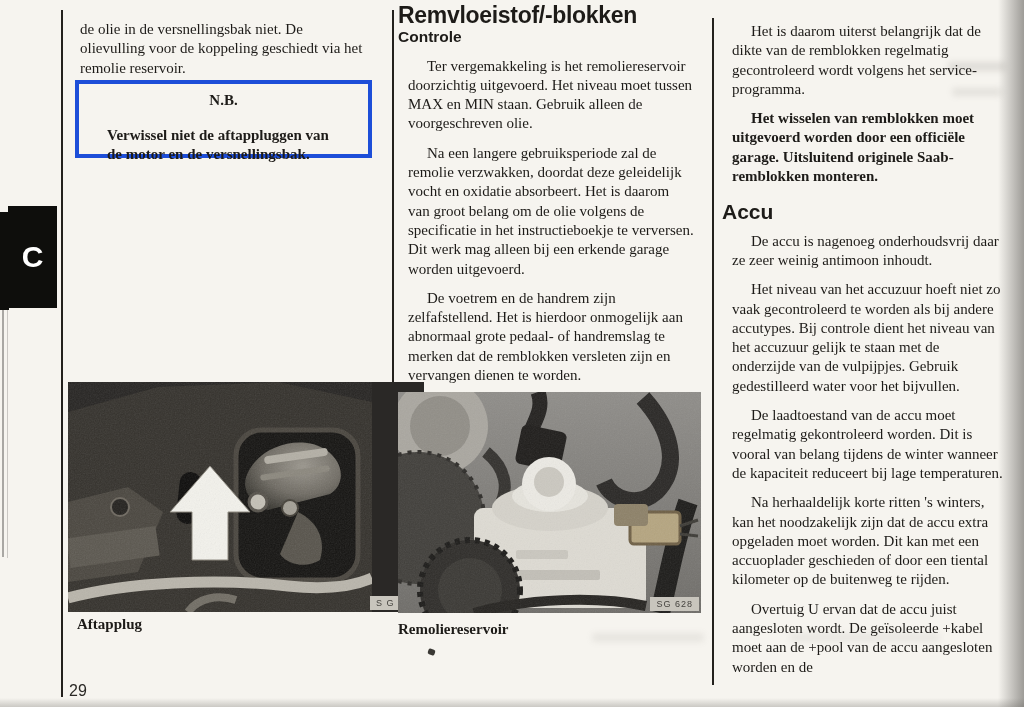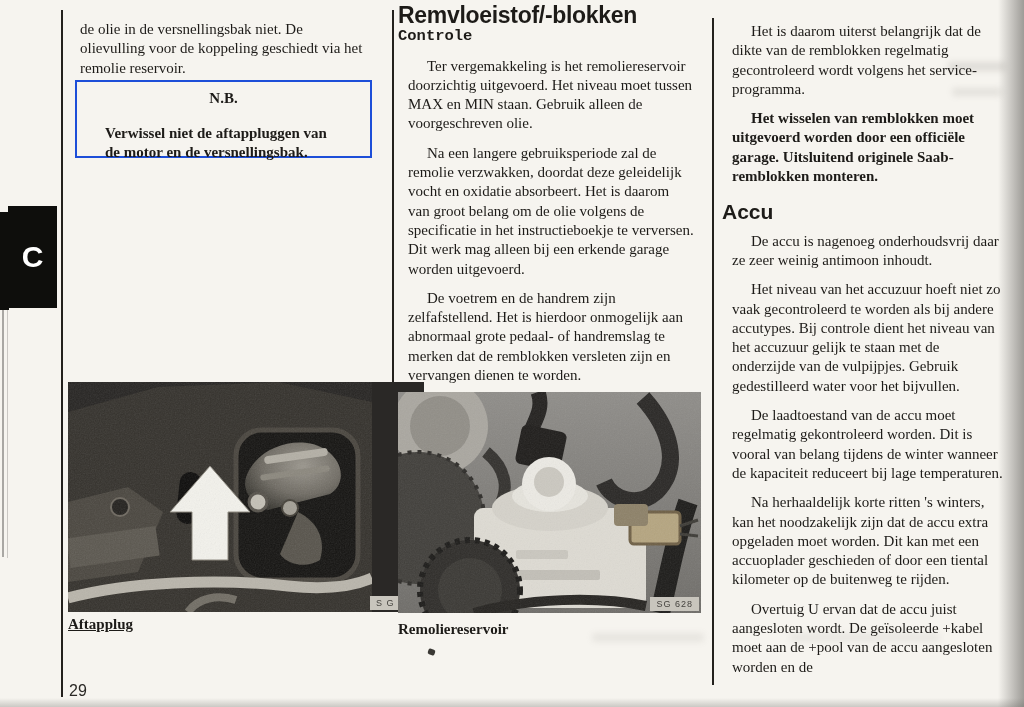--- a/index.html
+++ b/index.html
@@ -33,38 +33,38 @@
   .col{position:absolute;font-size:15px;line-height:19.3px;}
   .col p{margin:10px;}
   .col p.ind{text-indent:19px;}
   .col p.bold{font-weight:bold;}
   .col1{left:70px;top:10px;width:308px;}
   .col2{left:398px;top:6px;width:306px;}
   .col3{left:722px;top:12px;width:292px;}
 
   .h-main{font-family:"Liberation Sans",sans-serif;font-weight:bold;font-size:23px;
     letter-spacing:-0.3px;margin:0 0 2px 0;}
-  .h-sub{font-family:Liberation Mono, monospace;font-weight:bold;font-size:15.5px;margin:0 0 8px 0;}
+  .h-sub{font-family:Liberation Sans, sans-serif;font-weight:bold;font-size:15.5px;margin:0 0 8px 0;}
   .h-accu{font-family:Liberation Sans, sans-serif;font-weight:bold;font-size:21px;margin:16px 0 7px 0;}
 
   
   .nb-box{position:absolute;left:75px;top:80px;width:297px;height:78px;box-sizing:border-box;
-    border:2px solid #1d4ed8;padding:7px 12px;font-weight:bold;font-size:15px;line-height:19px;}
+    border:4px solid #1d4ed8;padding:7px 12px;font-weight:bold;font-size:15px;line-height:19px;}
   .nb-title{text-align:center;margin:0 0 1px 0;}
   .nb-body{margin:16px;}
 
   
   .photo{position:absolute;background:#2a2826;}
   .photo-1{left:68px;top:382px;width:356px;height:230px;}
   .photo-2{left:398px;top:392px;width:303px;height:221px;}
   .photo svg{display:block;}
   .photo-label{position:absolute;right:2px;bottom:2px;background:#c8c5bd;color:#45433f;
     font-family:"Liberation Sans",sans-serif;font-size:9px;padding:2px 6px;letter-spacing:1px;}
   .caption{position:absolute;font-weight:bold;font-size:15px;}
-  .caption-1{left:68px;top:616px;text-decoration:underline;}
+  .caption-1{left:77px;top:616px;}
   .caption-2{left:398px;top:621px;}
   .speck{position:absolute;left:428px;top:649px;width:7px;height:6px;background:#3a3834;
     border-radius:2px;transform:rotate(20deg);}
 
   .page-num{position:absolute;left:69px;top:682px;font-family:"Liberation Sans",sans-serif;
     font-size:16px;color:#2a2825;}
 </style>
 </head>
 <body>
 

